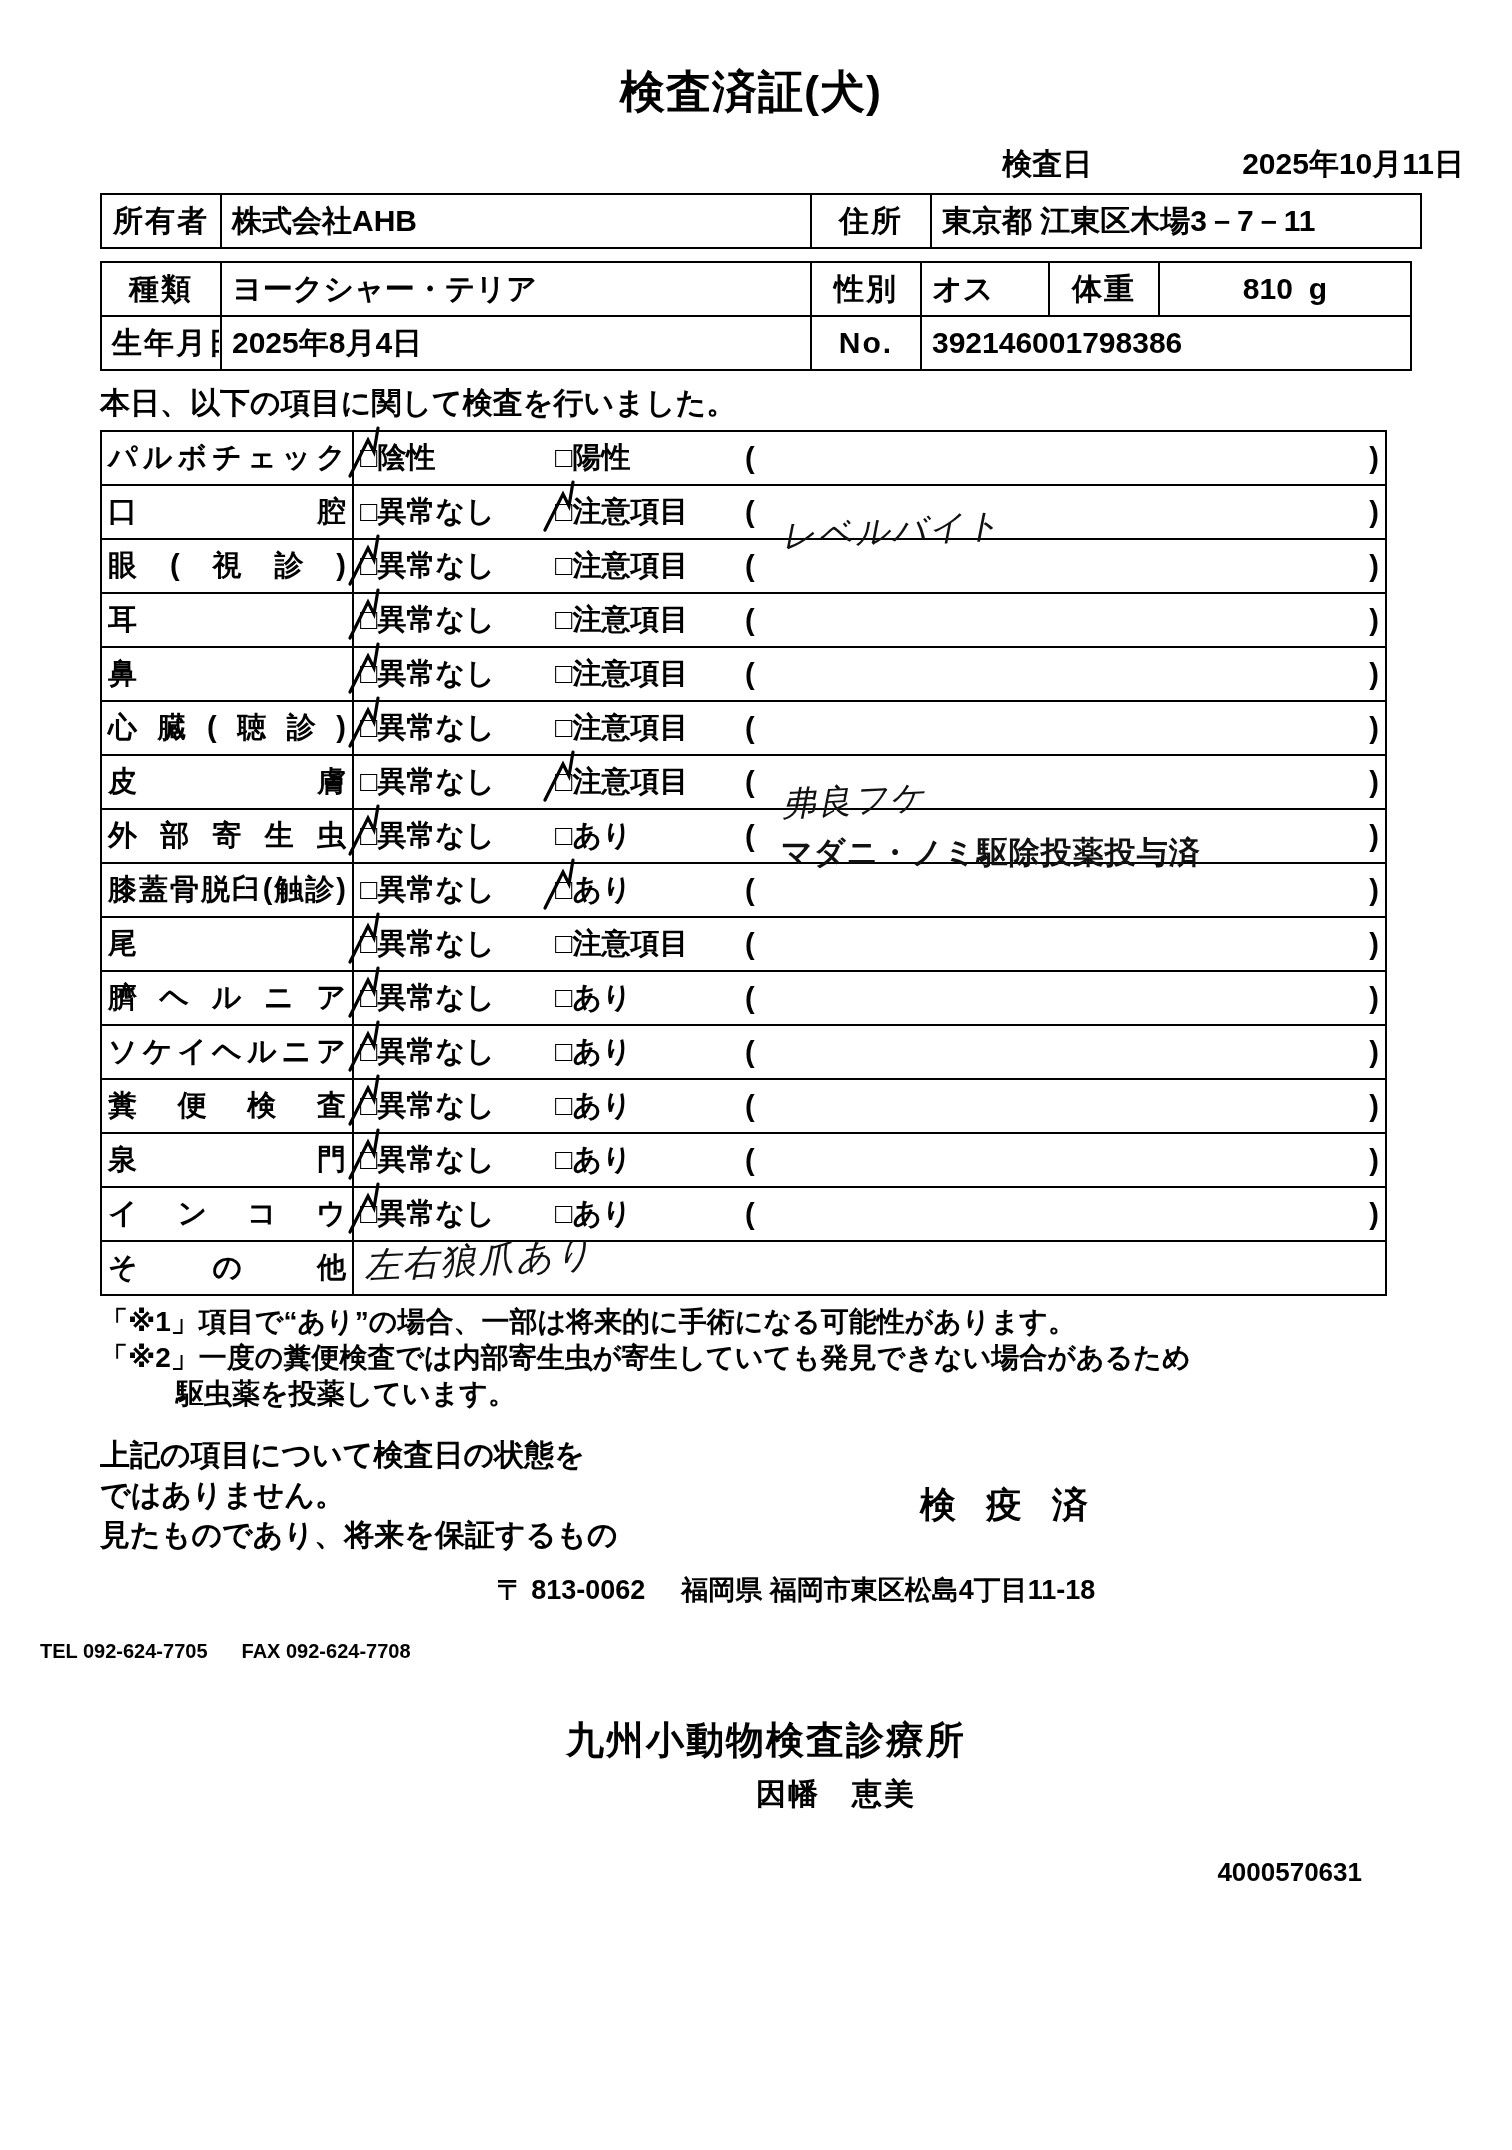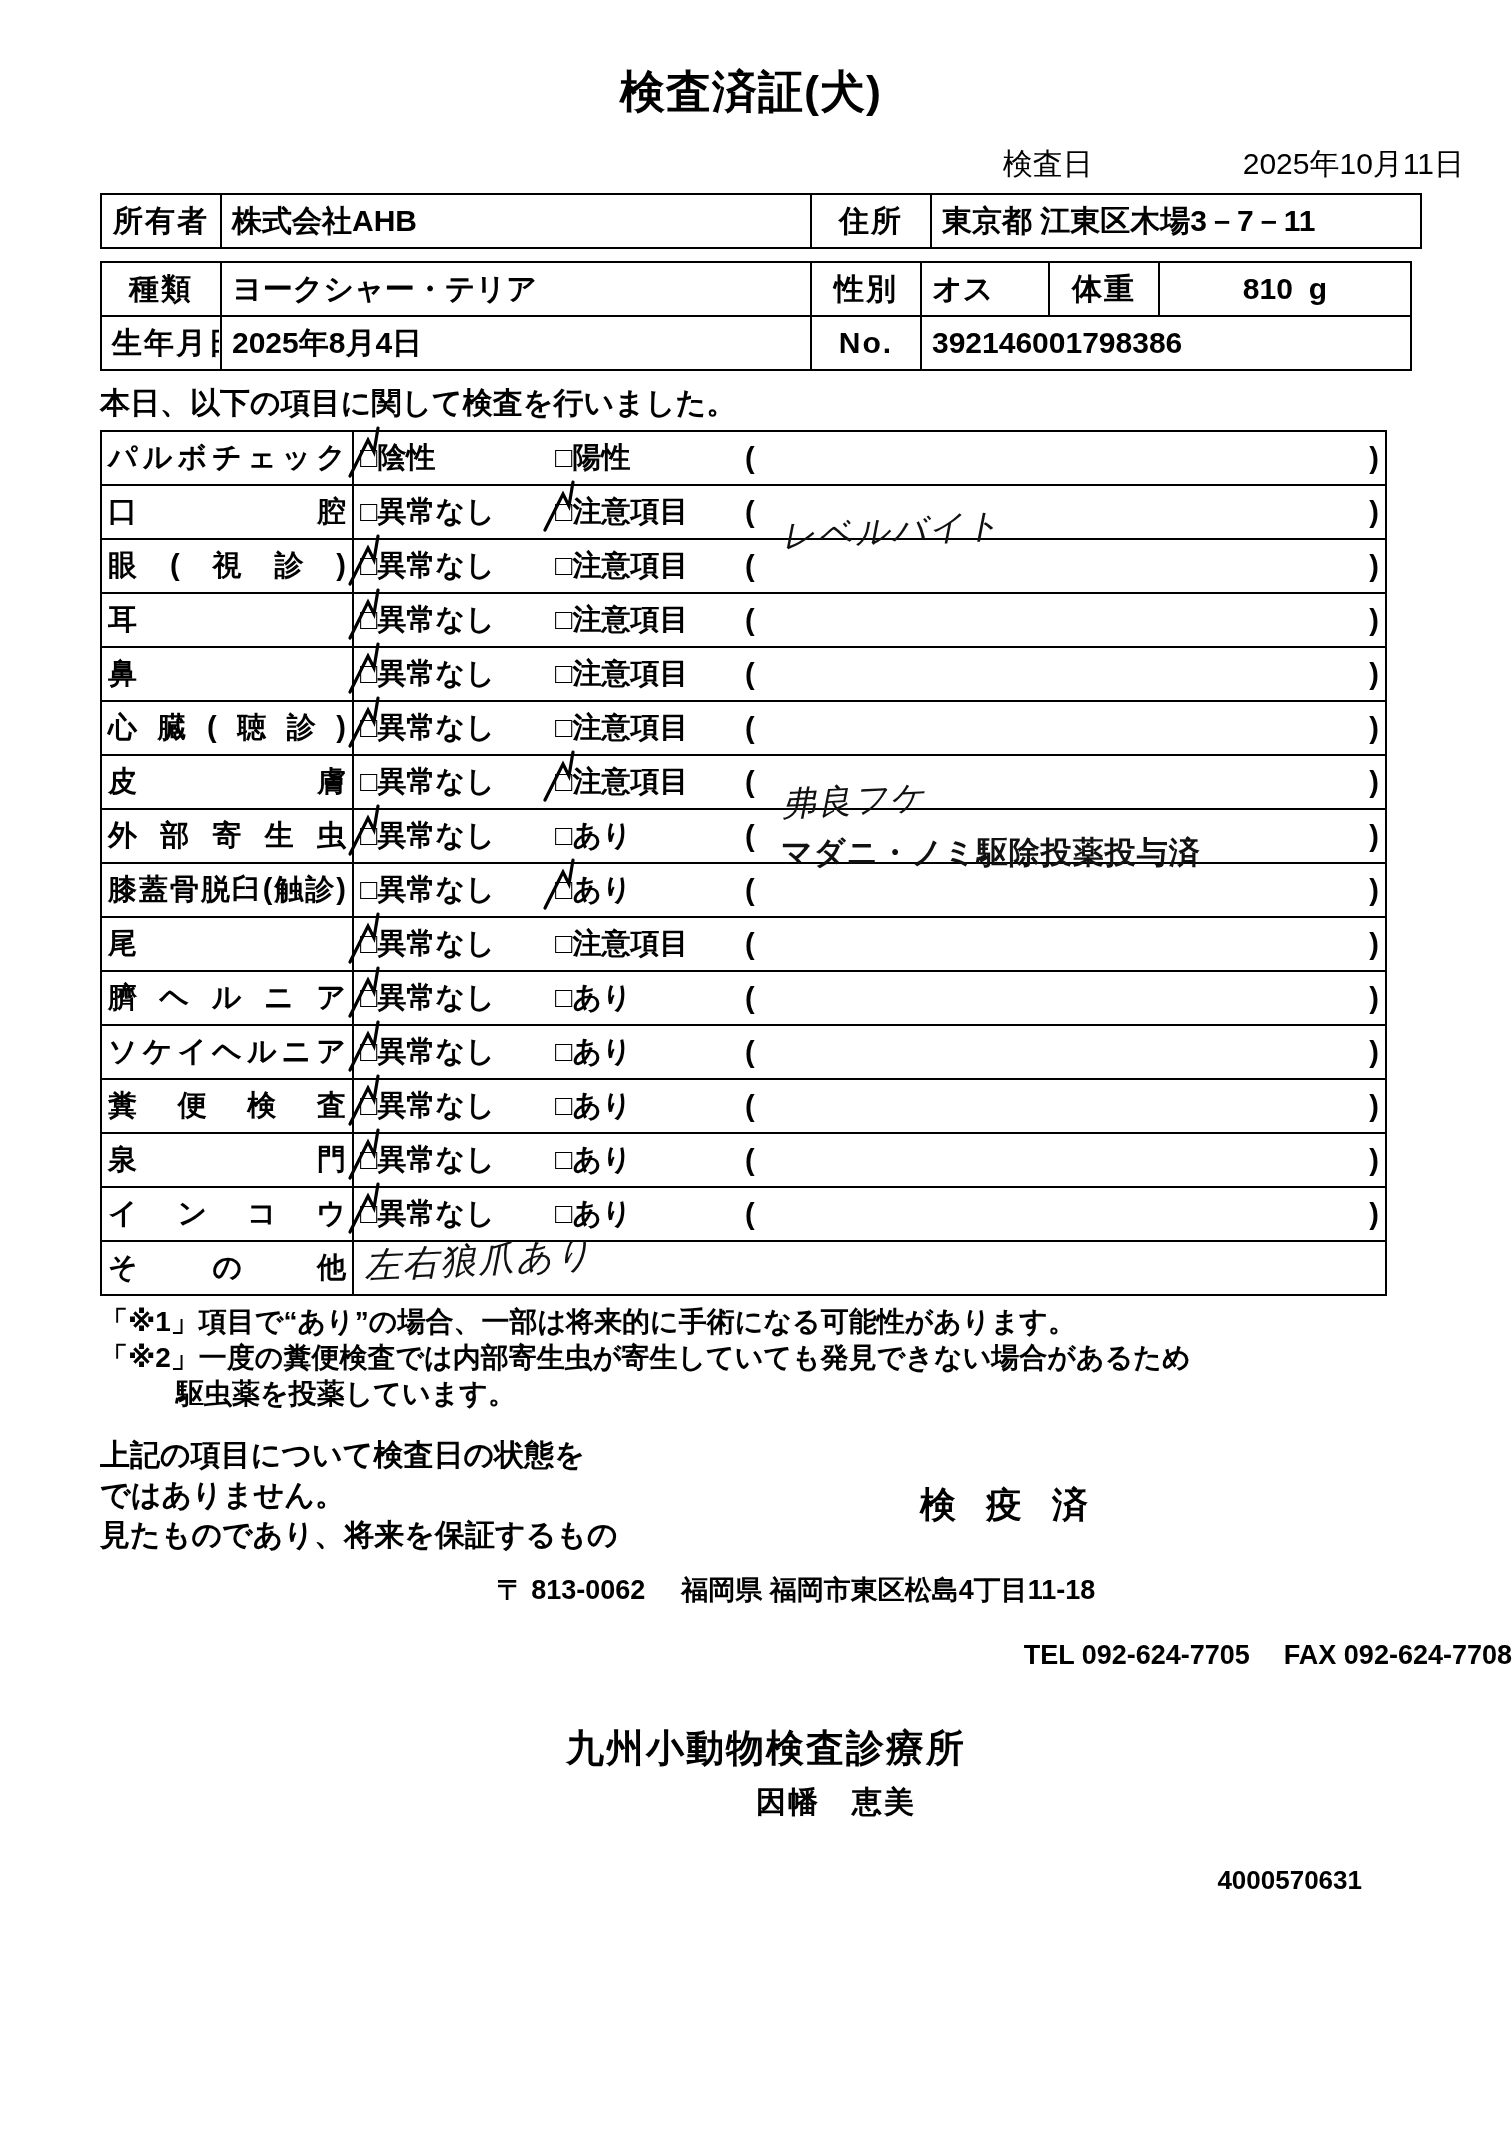--- a/index.html
+++ b/index.html
@@ -25,21 +25,21 @@
   }
 
   
   .date-line {
     display: flex;
     justify-content: flex-end;
     align-items: baseline;
     margin-top: 22px;
     padding-right: 48px;
     font-size: 30px;
-    font-weight: 400;
+    font-weight: 700;
   }
   .date-line .dl-label { margin-right: 150px; }
   .date-line .dl-value { letter-spacing: 0px; }
 
   
   .hdr-wrap { margin: 8px 0 0 100px; width: 1310px; }
   table.hdr {
     border-collapse: collapse;
     table-layout: fixed;
     width: 1310px;
@@ -152,22 +152,22 @@
   .addr {
     margin-top: 18px;
     text-align: center;
     font-size: 27px;
     font-weight: 700;
     padding-left: 80px;
   }
   .addr .zip { letter-spacing: 0px; margin-right: 36px; }
   .tel {
     margin-top: 32px;
-    text-align: right;
-    font-size: 27px;
+    text-align: left;
+    font-size: 20px;
     font-weight: 700;
     padding-left: 40px;
   }
   .tel .fax { margin-left: 34px; }
   .clinic {
     margin-top: 52px;
     text-align: center;
     font-size: 38px;
     font-weight: 700;
     letter-spacing: 2px;

